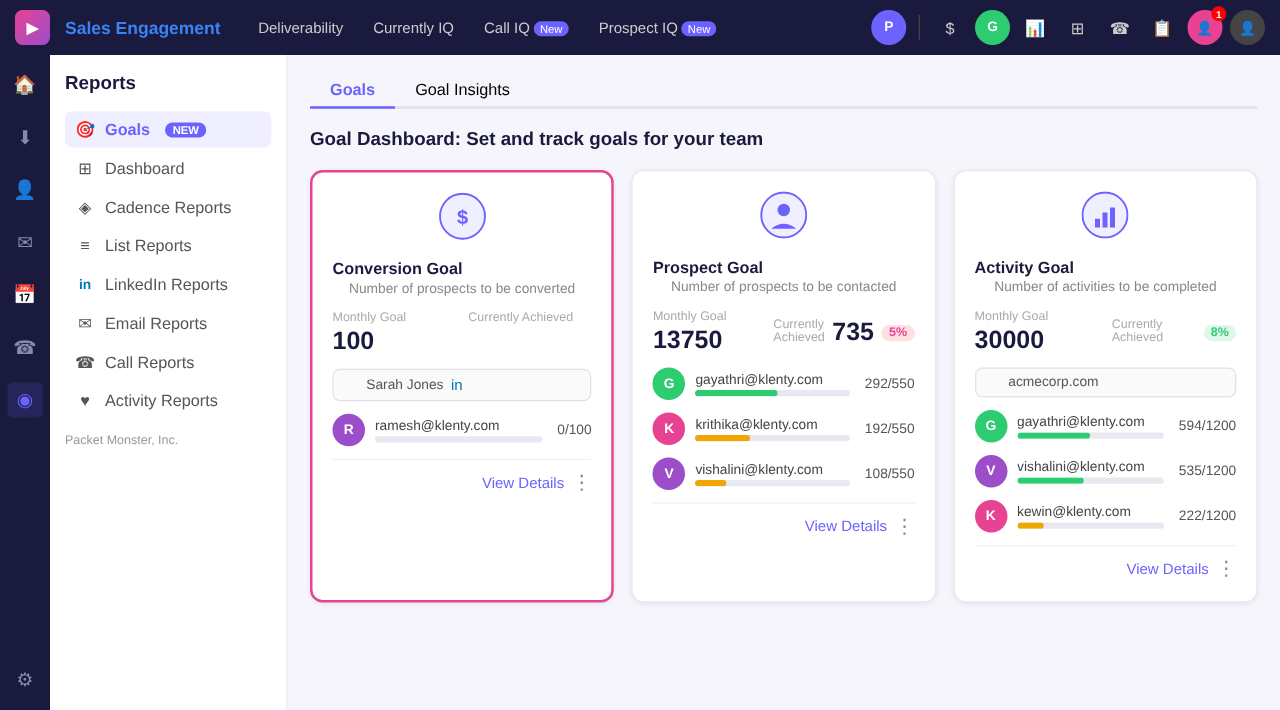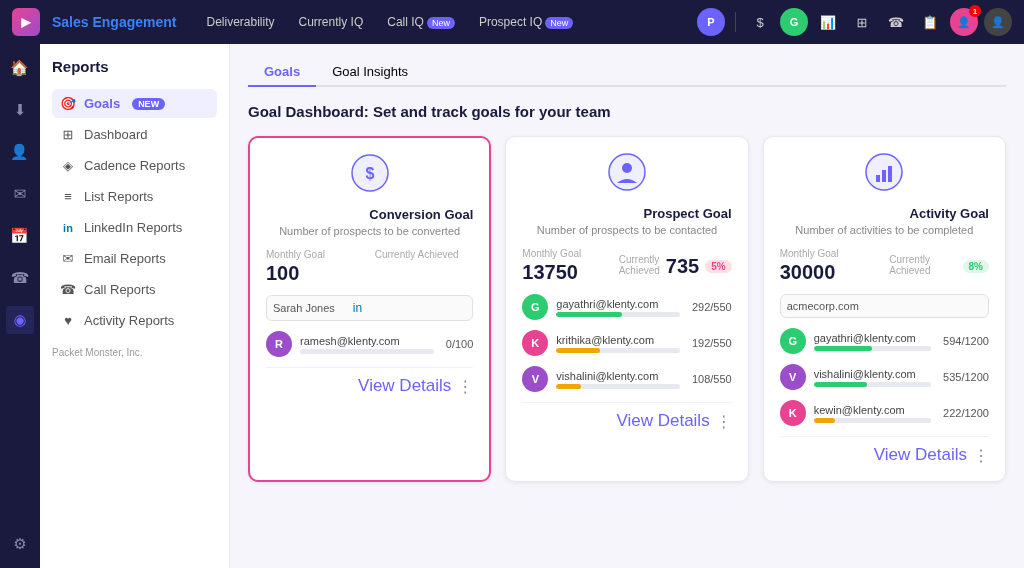--- a/index.html
+++ b/index.html
@@ -55,50 +55,50 @@
     
     .cards-grid { display:grid; grid-template-columns: repeat(3,1fr); gap:14px; }
 
     
     .goal-card { background:white; border-radius:10px; padding:16px; box-shadow:0 1px 4px rgba(0,0,0,0.07); position:relative; }
     .goal-card.selected { border:2px solid #e84393; }
     .goal-card:not(.selected) { border:1px solid #e8e8f0; }
 
     .card-icon { text-align:center; margin-bottom:8px; font-size:28px; color:#6c63ff; }
     .card-icon svg { width:38px; height:38px; }
-    .card-title { text-align:right; font-size:13px; font-weight:700; color:#1a1a3e; margin-bottom:3px; }
+    .card-title { text-align:left; font-size:13px; font-weight:700; color:#1a1a3e; margin-bottom:3px; }
     .card-subtitle { text-align:center; font-size:11px; color:#888; margin-bottom:12px; }
 
     .card-stats { display:flex; gap:10px; margin-bottom:10px; }
     .stat-block { flex:1; }
     .stat-label { font-size:10px; color:#aaa; margin-bottom:2px; }
     .stat-value { font-size:20px; font-weight:700; color:#1a1a3e; }
 
     .achieved-block { display:flex; align-items:center; gap:6px; }
     .achieved-pct { font-size:10px; padding:1px 6px; border-radius:8px; font-weight:600; }
     .achieved-pct.low { background:#ffe0e0; color:#e84393; }
     .achieved-pct.ok { background:#e0f7ea; color:#2ecc71; }
 
     
-    .filter-row { display:flex; align-items:center; gap:18px; margin-bottom:10px; font-size:11px; color:#555; border:1px solid #e0e0ec; border-radius:6px; padding:5px 6px; background:#fafafa; }
+    .filter-row { display:flex; align-items:center; gap:6px; margin-bottom:10px; font-size:11px; color:#555; border:1px solid #e0e0ec; border-radius:6px; padding:5px 26px; background:#fafafa; }
     .li-icon { font-size:12px; color:#0077b5; }
 
     
     .user-row { display:flex; align-items:center; gap:8px; margin-bottom:10px; }
     .user-avatar { width:26px; height:26px; border-radius:50%; display:flex;align-items:center;justify-content:center; font-size:11px; font-weight:700; color:white; flex-shrink:0; }
     .user-email { font-size:11px; color:#444; flex:1; min-width:0; overflow:hidden; text-overflow:ellipsis; white-space:nowrap; }
     .user-progress { display:flex; flex-direction:column; gap:2px; flex:1; }
     .progress-bar-bg { height:5px; background:#e8e8f0; border-radius:3px; overflow:hidden; }
     .progress-bar-fill { height:100%; border-radius:3px; background:#2ecc71; }
     .progress-bar-fill.short { background:#f0a500; }
     .user-count { font-size:11px; color:#555; white-space:nowrap; margin-left:4px; }
 
     
     .card-footer { display:flex; justify-content:flex-end; align-items:center; gap:6px; margin-top:8px; border-top:1px solid #f0f0f8; padding-top:8px; }
-    .view-details { color:#6c63ff; font-size:17px; cursor:pointer; font-weight:500; }
+    .view-details { color:#6c63ff; font-size:12px; cursor:pointer; font-weight:500; }
     .more-icon { color:#888; font-size:16px; cursor:pointer; }
   </style>
 </head>
 <body>
 
 <nav class="top-nav">
   <div class="nav-logo">▶</div>
   <span class="nav-brand">Sales Engagement</span>
   <div class="nav-items">
     <span class="nav-item">Deliverability</span>

